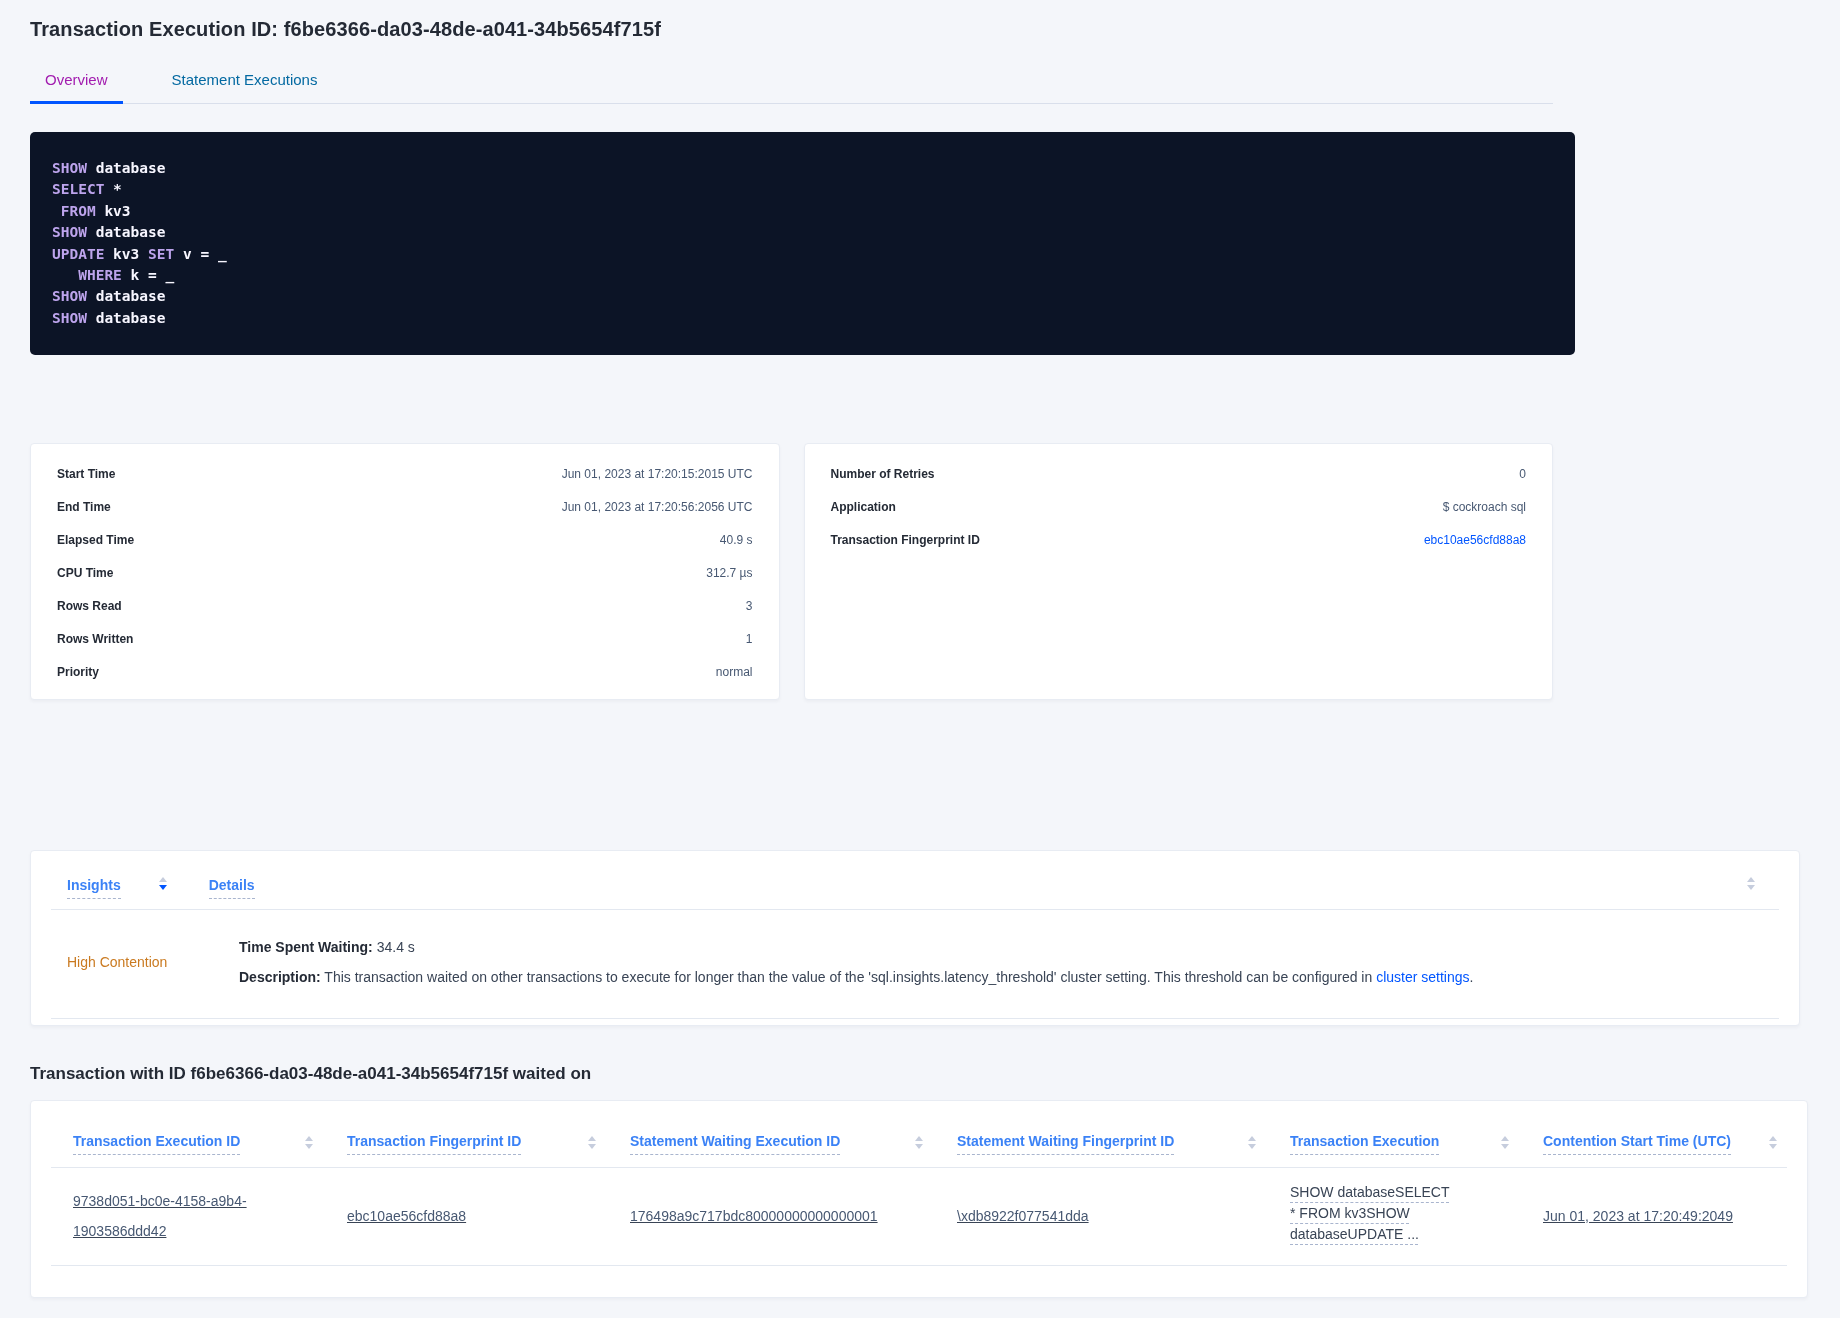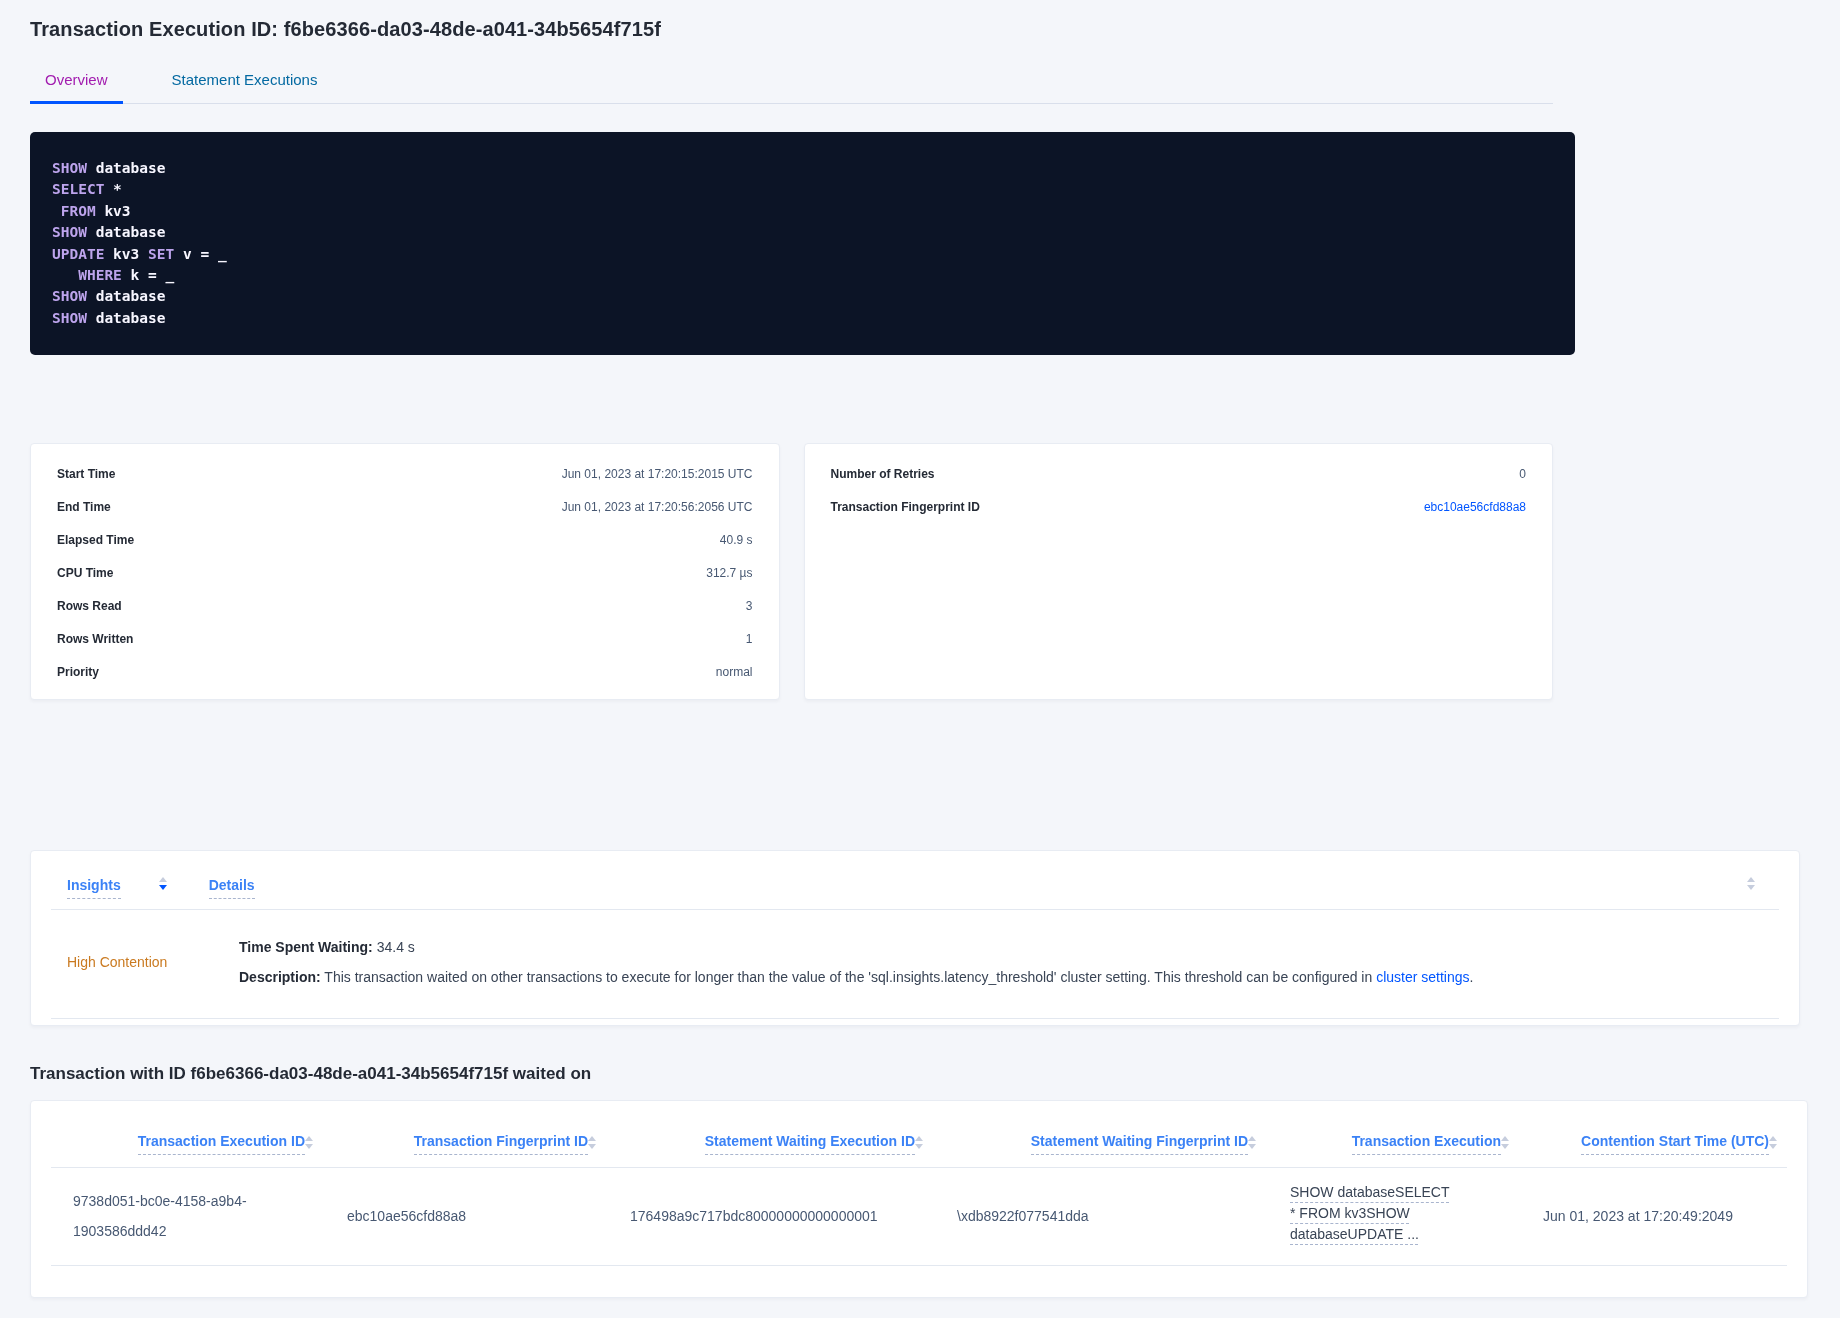--- a/index.html
+++ b/index.html
@@ -87,25 +87,25 @@
 
   
   .waited-heading { margin-top:38px; font-size:17px; font-weight:bold; color:#242a35; }
   .waited-card { margin-top:16px; width:1778px; height:198px; overflow:hidden; }
   .wt-grid {
     display:grid;
     grid-template-columns:274px 283px 327px 333px 253px 1fr;
     padding:0 30px 0 42px;
   }
   .wt-header { padding-top:32px; }
-  .wt-th { display:flex; justify-content:flex-end; align-items:flex-start; padding-right:34px; }
+  .wt-th { display:flex; justify-content:space-between; align-items:flex-start; padding-right:34px; }
   .wt-th.last { padding-right:0; }
   .wt-th .sort-icon { margin-top:3px; }
   .wt-header-divider { margin-top:12px; }
-  .wt-row { padding-top:14px; padding-bottom:16px; align-items:center; }
+  .wt-row { padding-top:14px; padding-bottom:16px; align-items:center;text-decoration:underline; }
   .wt-td { font-size:14px; color:#475872; padding-right:40px; line-height:30px; }
   .txn-exec-link {
     display:inline-block; max-width:168px; color:#394455; line-height:21px;
     text-decoration:underline dashed #a9b5ce 1px; text-underline-offset:5px;
     cursor:pointer;
   }
 </style>
 </head>
 <body>
 
@@ -160,20 +160,24 @@
       <div class="kv-row">
         <span class="kv-label">Priority</span>
         <span class="kv-value">normal</span>
       </div>
     </div>
 
     <div class="card summary-card">
       <div class="kv-row">
         <span class="kv-label">Number of Retries</span>
         <span class="kv-value">0</span>
+      </div>
+      <div class="kv-row">
+        <span class="kv-label">Application</span>
+        <span class="kv-value">$ cockroach sql</span>
       </div>
       <div class="kv-row">
         <span class="kv-label">Transaction Fingerprint ID</span>
         <span class="kv-value link">ebc10ae56cfd88a8</span>
       </div>
     </div>
   </div>
 
   <div class="card insights-card">
     <div class="insights-header">

